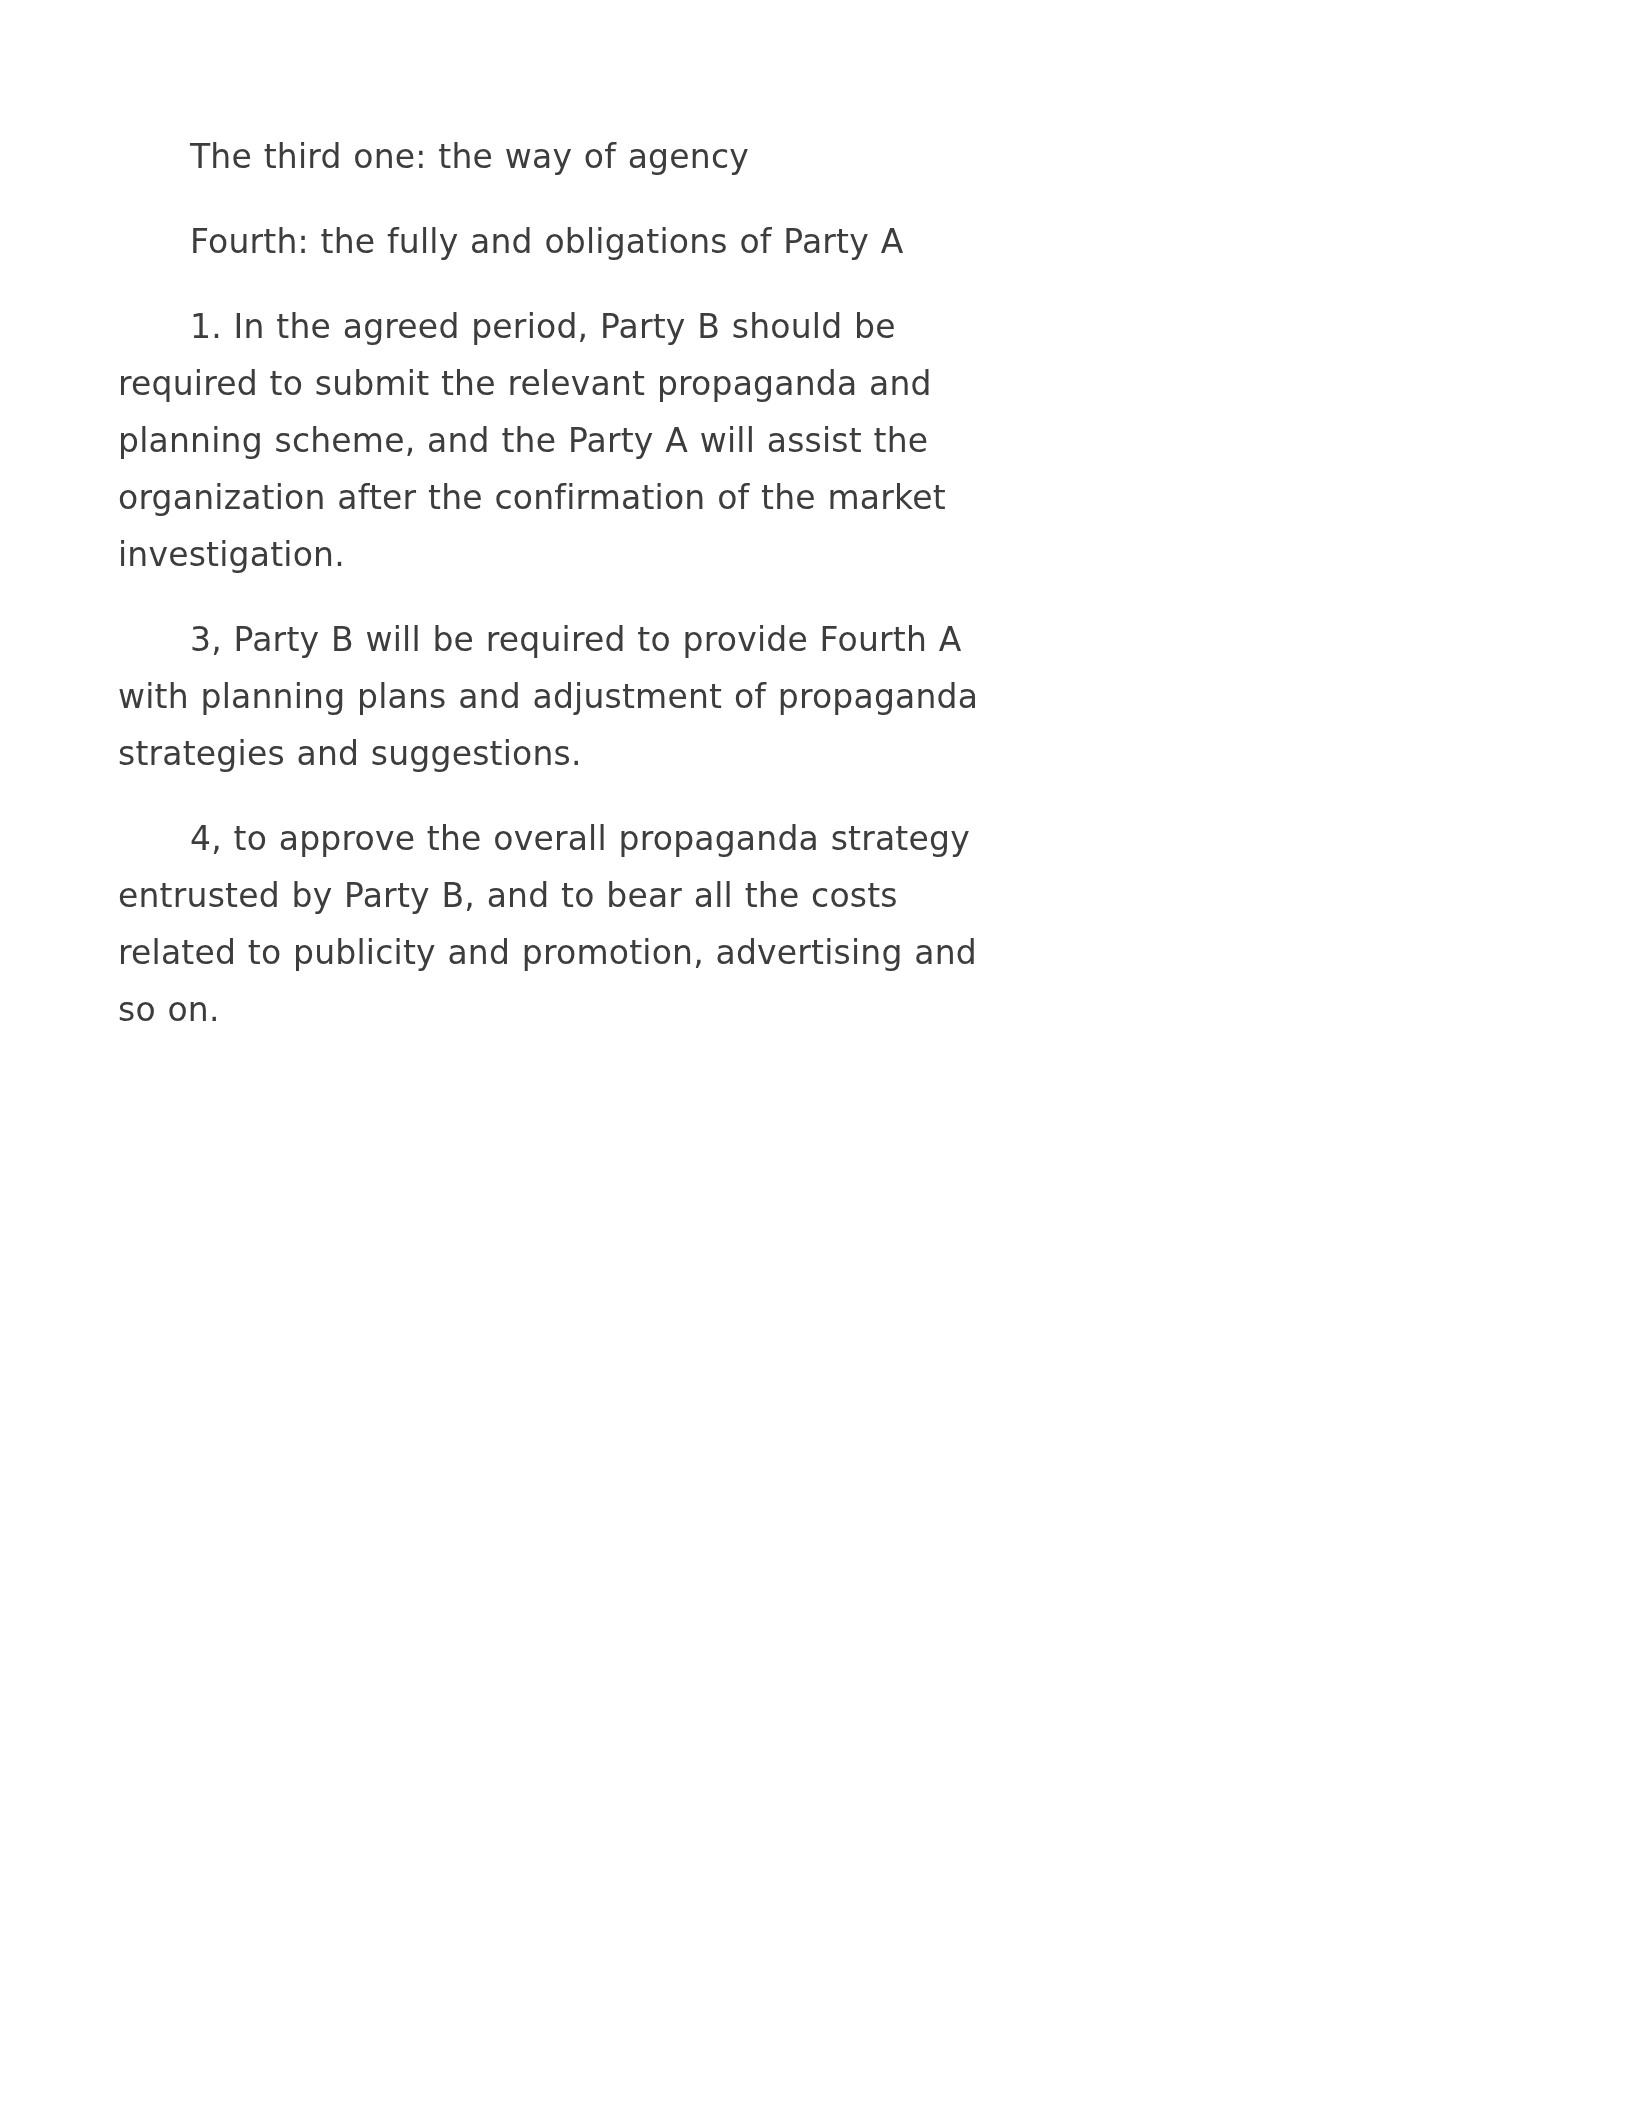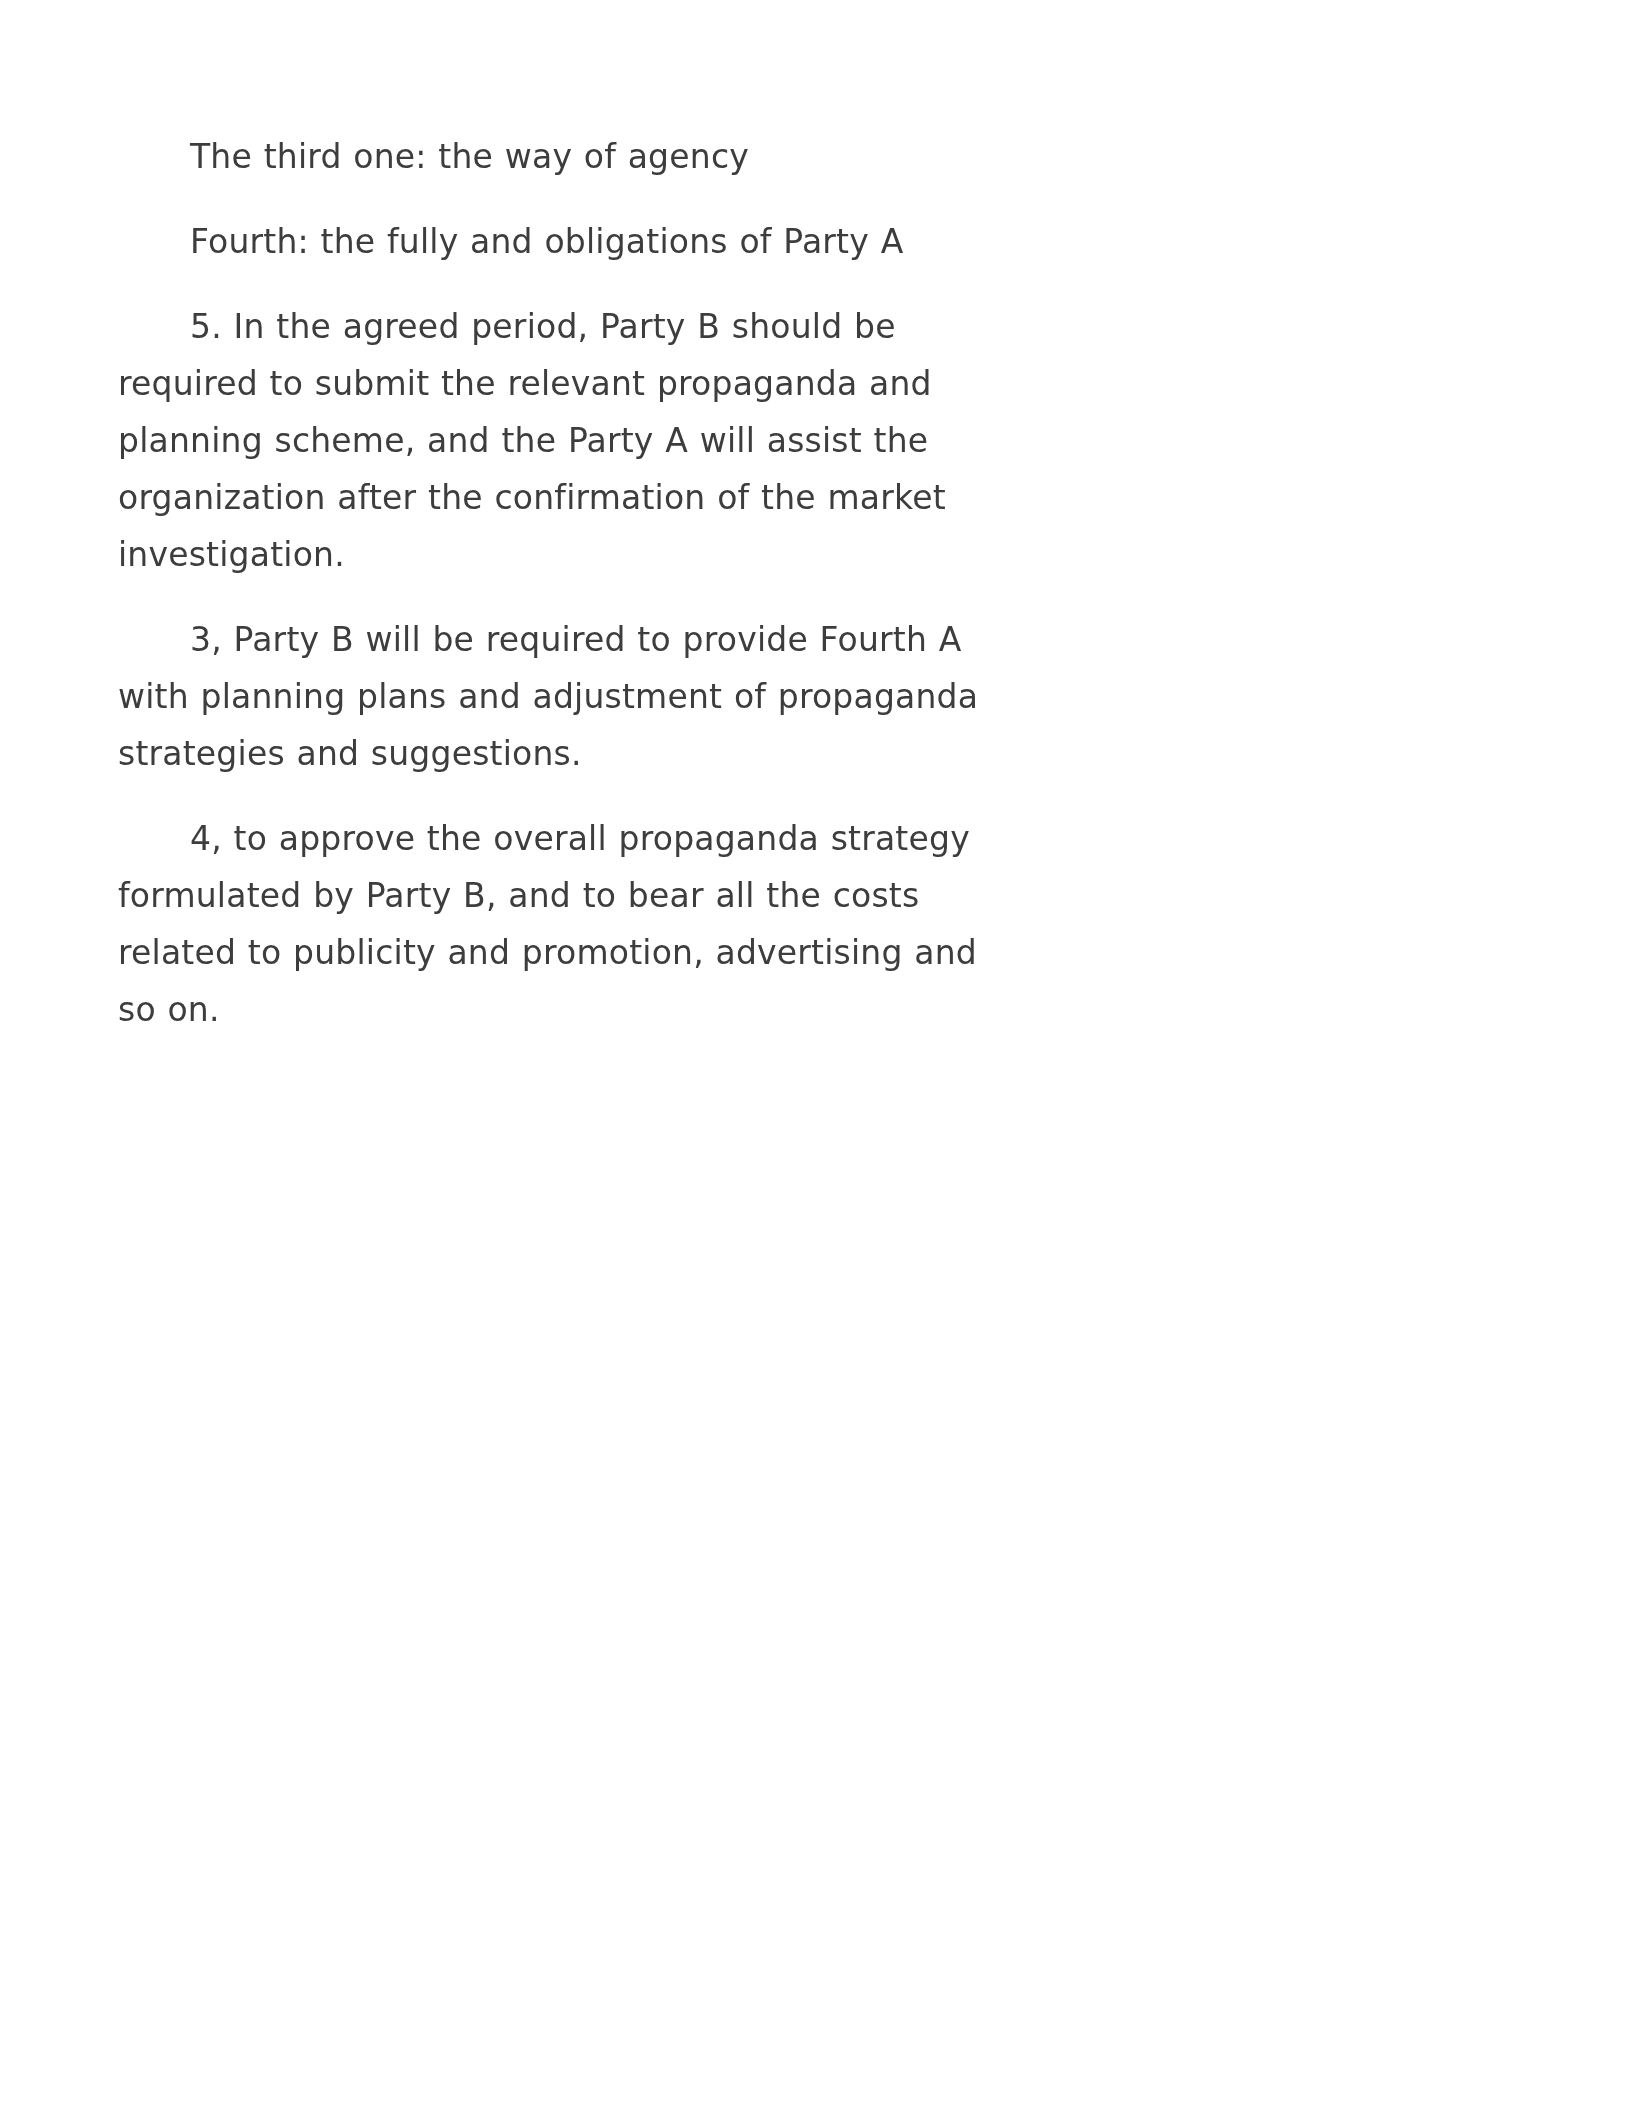--- a/index.html
+++ b/index.html
@@ -38,20 +38,20 @@
 </head>
 <body>
 
 <div class="page">
   <div class="text-column">
     <p>The third one: the way of agency</p>
 
 
     <p>Fourth: the fully and obligations of Party A</p>
 
-    <p>5. In the agreed period, Party B should be required to submit the relevant propaganda and planning scheme, and the Party A will assist the organization after the confirmation of the market investigation.</p>
+    <p>1. In the agreed period, Party B should be required to submit the relevant propaganda and planning scheme, and the Party A will assist the organization after the confirmation of the market investigation.</p>
 
 
     <p>3, Party B will be required to provide Fourth A with planning plans and adjustment of propaganda strategies and suggestions.</p>
 
-    <p>4, to approve the overall propaganda strategy formulated by Party B, and to bear all the costs related to publicity and promotion, advertising and so on.</p>
+    <p>4, to approve the overall propaganda strategy entrusted by Party B, and to bear all the costs related to publicity and promotion, advertising and so on.</p>
   </div>
 </div>
 
 </body></html>

